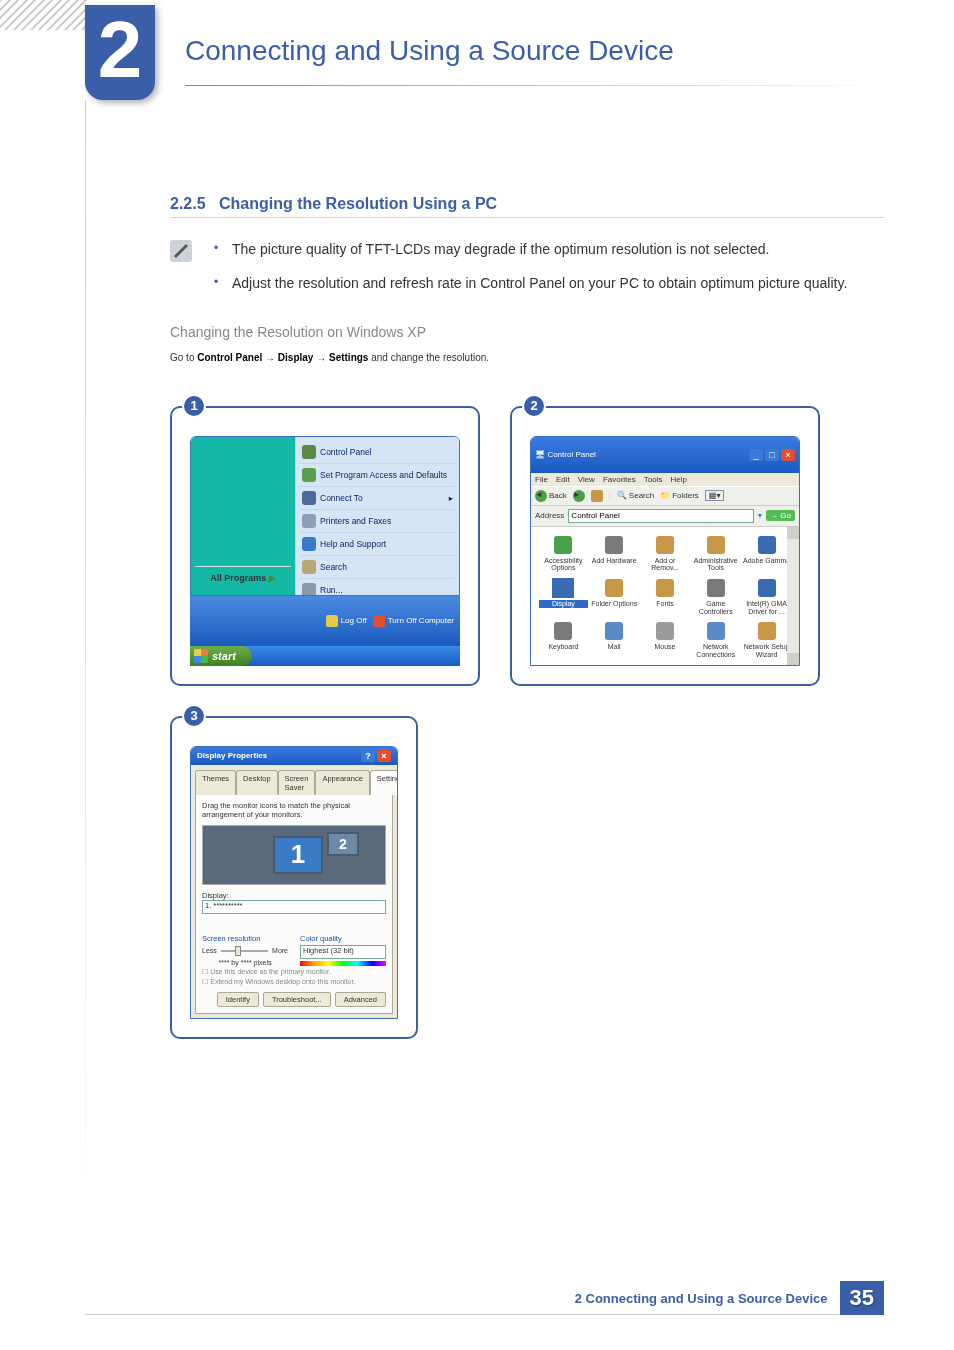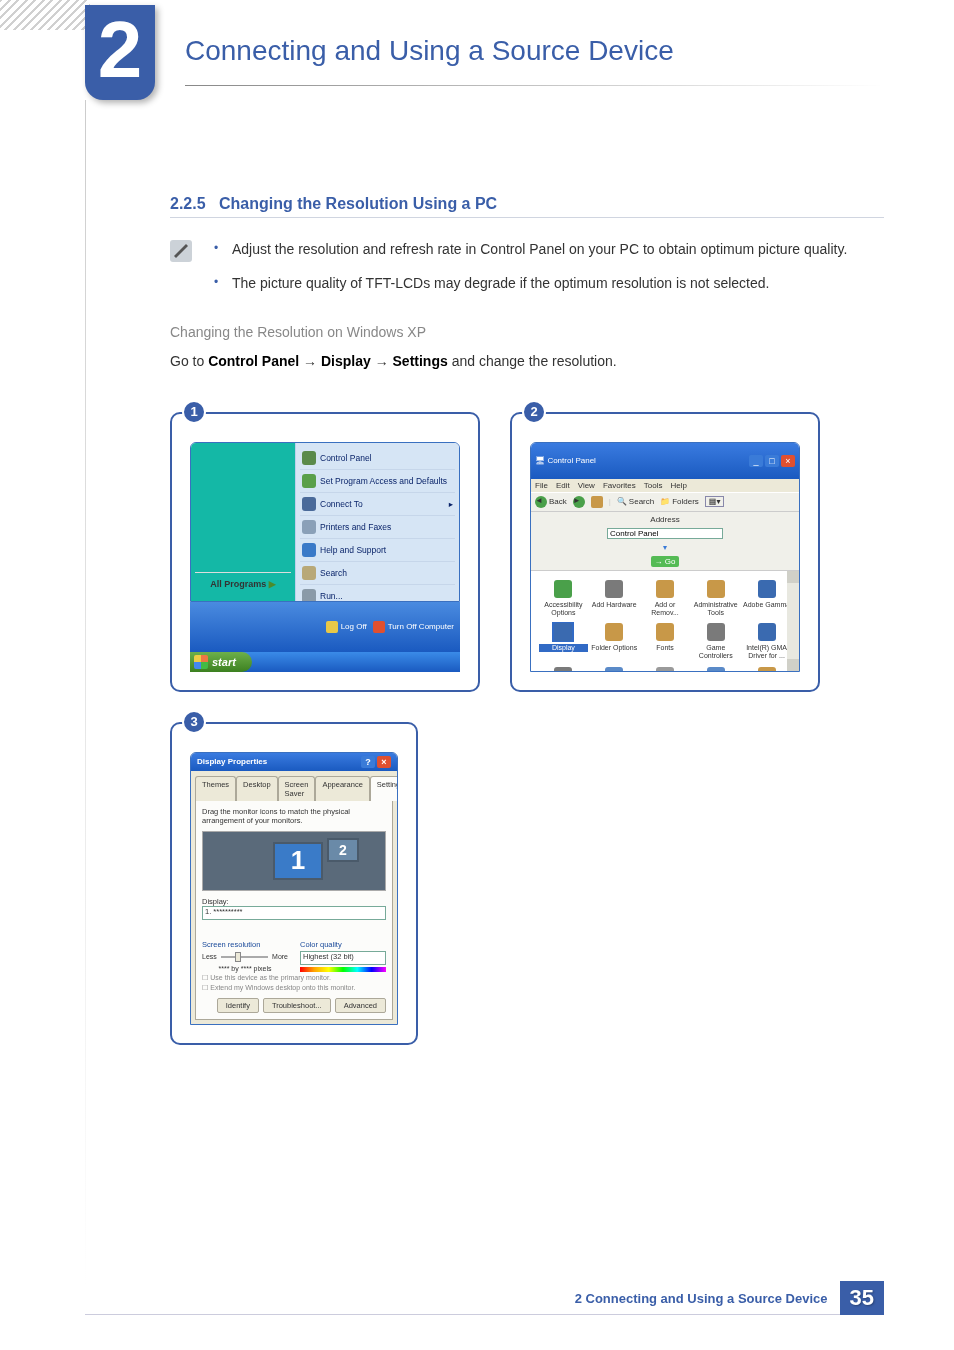--- a/index.html
+++ b/index.html
@@ -92,21 +92,21 @@
     left: 4px; top: 0;
     color: #3a5ea8;
     font-size: 12px;
   }
   .sub-heading {
     color: #888;
     font-size: 14px;
     margin-bottom: 10px;
   }
   .instruction {
-    font-size: 14px;
+    font-size: 10px;
     line-height: 1.6;
     margin-bottom: 40px;
   }
   .instruction b { font-weight: bold; color: #000; }
   .arrow { font-family: Arial; }
   .figures-row {
     display: flex;
     gap: 30px;
     margin-bottom: 30px;
   }
@@ -254,21 +254,20 @@
   }
   .tb-btn { display: flex; align-items: center; gap: 2px; color: #333; }
   .tb-icon { width: 12px; height: 12px; border-radius: 50%; }
   .cp-address {
     background: #f0f0ea;
     padding: 3px 4px;
     display: flex;
     align-items: center;
     gap: 4px;
     border-bottom: 1px solid #ccc;
-    flex-direction: column;
   }
   .cp-address input { flex: 1; font-size: 8px; height: 14px; border: 1px solid #7a9; padding: 0 2px; }
   .go-btn { background: #5b5; color: #fff; padding: 1px 4px; border-radius: 2px; }
   .cp-body {
     flex: 1;
     background: #fff;
     padding: 8px;
     display: grid;
     grid-template-columns: repeat(5, 1fr);
     gap: 6px 2px;
@@ -430,22 +429,22 @@
   </div>
   <div class="section-underline"></div>
 
   <div class="note-block">
     <div class="note-icon">
       <svg width="18" height="18" viewBox="0 0 18 18">
           <path d="M2 14 L14 2 L16 4 L4 16 Z" fill="#555"></path>
         </svg>
     </div>
     <ul class="bullets">
+      <li>The picture quality of TFT-LCDs may degrade if the optimum resolution is not selected.</li>
       <li>Adjust the resolution and refresh rate in Control Panel on your PC to obtain optimum picture quality.</li>
-      <li>The picture quality of TFT-LCDs may degrade if the optimum resolution is not selected.</li>
     </ul>
   </div>
 
   <div class="sub-heading">Changing the Resolution on Windows XP</div>
   <div class="instruction">
     <span>Go to </span>
     <b>Control Panel</b>
     <span class="arrow">→</span>
     <b>Display</b>
     <span class="arrow">→</span>

